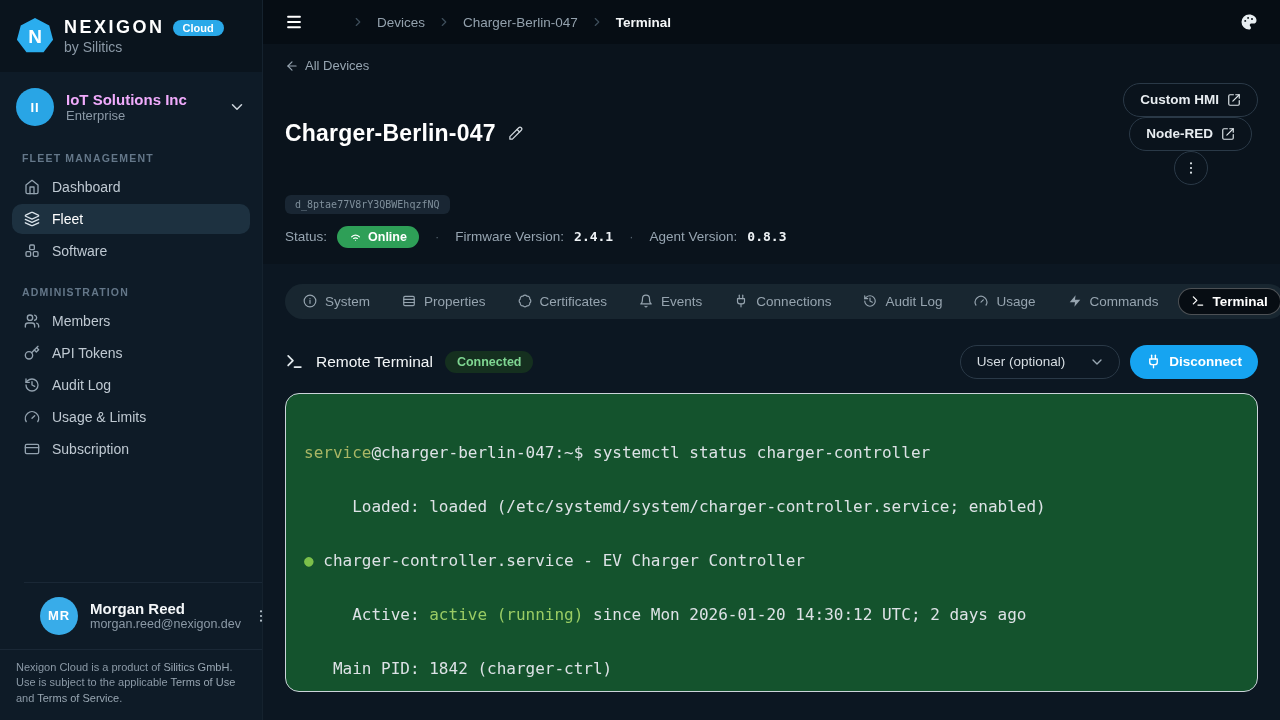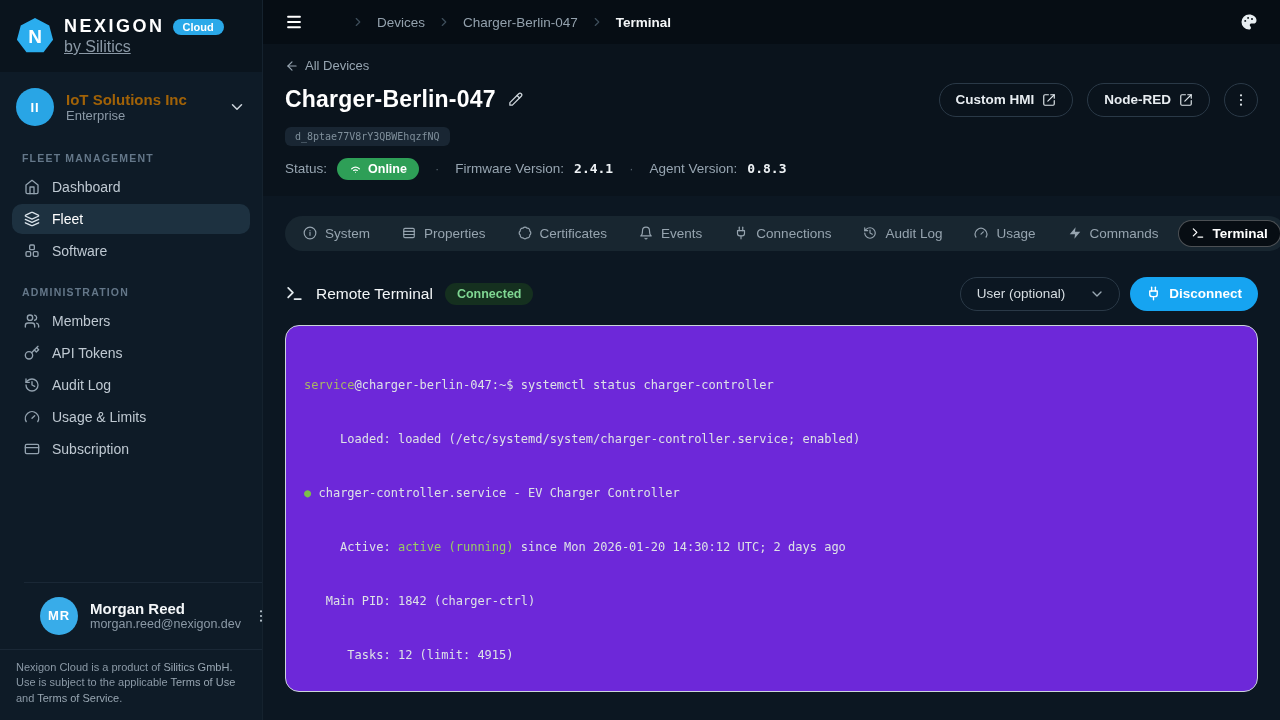--- a/index.html
+++ b/index.html
@@ -7,26 +7,26 @@
               font-family:"Liberation Sans",sans-serif; }
   .app { display:flex; width:100%; height:100%; }
 
   
   .sidebar { width:263px; min-width:263px; background:#0e1b27; display:flex; flex-direction:column; border-right:1px solid #15222e; }
   .logo-area { height:72px; background:#0a141d; display:flex; align-items:center; gap:10px; padding:0 16px; }
   .brand-text { display:flex; flex-direction:column; }
   .brand-top { display:flex; align-items:center; gap:8px; }
   .brand-name { color:#fff; font-weight:bold; font-size:18px; letter-spacing:2.5px; }
   .cloud-badge { background:#2aa9e9; color:#fff; font-size:11px; font-weight:bold; padding:2px 10px; border-radius:999px; }
-  .brand-by { color:#8b99a6; font-size:16px; margin-top:1px;text-decoration:underline; }
+  .brand-by { color:#8b99a6; font-size:14px; margin-top:1px; }
 
   .org { display:flex; align-items:center; gap:12px; padding:16px 16px 6px; cursor:pointer; }
   .avatar { width:38px; height:38px; min-width:38px; border-radius:50%; background:#29a5e5; color:#fff;
             display:flex; align-items:center; justify-content:center; font-weight:bold; font-size:13px; letter-spacing:1px; }
-  .org-name { color:#a16207; font-size:15px; font-weight:bold; }
+  .org-name { color:#f0abfc; font-size:15px; font-weight:bold; }
   .org-plan { color:#8b99a6; font-size:13px; }
   .chev { margin-left:auto; color:#cdd5dc; display:flex; }
 
   .nav { padding:0 12px; }
   .sec-label { color:#647789; font-size:10.5px; font-weight:bold; letter-spacing:1.2px; margin:20px 10px 8px; }
   .nav-item { display:flex; align-items:center; gap:12px; padding:7px 12px; border-radius:10px; color:#bfc9d2; font-size:14px; cursor:pointer; margin-bottom:2px; }
   .nav-item .ic { color:#93a2af; display:flex; }
   .nav-item.active { background:#1d3140; color:#fff; }
   .nav-item.active .ic { color:#d9e2e9; }
 
@@ -47,21 +47,21 @@
   .crumb-sep { color:#3e4e5b; display:flex; }
   .crumb { color:#93a1ad; font-size:13.5px; cursor:pointer; }
   .crumb.current { color:#f3f6f8; font-weight:bold; }
   .palette-btn { margin-left:auto; color:#e8eef2; display:flex; cursor:pointer; }
 
   .page-head { background:#0a131c; padding:14px 22px 16px; }
   .back-link { display:inline-flex; align-items:center; gap:6px; color:#97a5b1; font-size:13px; cursor:pointer; }
   .title-row { display:flex; align-items:center; margin-top:6px; }
   .page-title { color:#fff; font-size:23px; font-weight:bold; letter-spacing:.2px; }
   .edit-ic { color:#cfd6dc; margin-left:12px; display:flex; cursor:pointer; }
-  .head-actions { margin-left:auto; display:flex; align-items:center; gap:14px; }
+  .head-actions { margin-left:auto; display:flex; align-items:center; gap:0;flex-direction:column; }
   .pill-btn { display:flex; align-items:center; gap:8px; height:34px; padding:0 16px; border:1px solid #2a3947; border-radius:999px;
               background:transparent; color:#e8edf1; font-size:13.5px; font-weight:bold; font-family:inherit; cursor:pointer; }
   .pill-btn .ic { display:flex; color:#dfe6ea; }
   .kebab-btn { width:34px; height:34px; border:1px solid #2a3947; border-radius:50%; background:transparent; color:#dfe6ea;
                display:flex; align-items:center; justify-content:center; cursor:pointer; }
   .id-pill { display:inline-block; margin-top:10px; background:#192633; color:#7f8f9b;
              font-family:"DejaVu Sans Mono",monospace; font-size:10px; padding:4px 10px; border-radius:6px; }
   .status-row { display:flex; align-items:center; gap:10px; margin-top:12px; }
   .meta-label { color:#97a5b1; font-size:13.5px; }
   .meta-value { color:#eef2f5; font-family:"DejaVu Sans Mono",monospace; font-size:13px; font-weight:bold; }
@@ -79,22 +79,22 @@
   .term-title-ic { color:#e3eaee; display:flex; margin-right:12px; }
   .term-title { color:#f3f6f8; font-size:15.5px; font-weight:normal; }
   .connected-badge { margin-left:12px; background:#15301f; color:#7fd692; font-size:12.5px; font-weight:bold; padding:4px 12px; border-radius:999px; }
   .term-actions { margin-left:auto; display:flex; align-items:center; gap:10px; }
   .select-pill { display:flex; align-items:center; gap:24px; height:34px; padding:0 14px 0 16px; border:1px solid #2a3947;
                  border-radius:999px; color:#d6dde2; font-size:13.5px; cursor:pointer; }
   .select-pill .chev { color:#9aa8b3; margin-left:0; }
   .disconnect-btn { display:flex; align-items:center; gap:8px; height:34px; padding:0 16px; background:#16a4f1; border:none;
                     border-radius:999px; color:#fff; font-size:13.5px; font-weight:bold; font-family:inherit; cursor:pointer; }
 
-  .terminal { margin-top:14px; flex:1; background:#6d28d9; border:1.5px solid #ccd4da; border-radius:14px; padding:14px 18px;
-              font-family:"DejaVu Sans Mono",monospace; font-size:12px; line-height:18px; color:#dde2e6; white-space:pre; overflow:hidden; }
+  .terminal { margin-top:14px; flex:1; background:#14532d; border:1.5px solid #ccd4da; border-radius:14px; padding:14px 18px;
+              font-family:"DejaVu Sans Mono",monospace; font-size:16px; line-height:18px; color:#dde2e6; white-space:pre; overflow:hidden; }
   .tl { min-height:18px; }
   .tgreen { color:#a9b665; }
   .tbullet { color:#7cbf4a; }
   .tactive { color:#9acc64; }
 </style>
 </head>
 <body>
 
 <div class="app">
 

